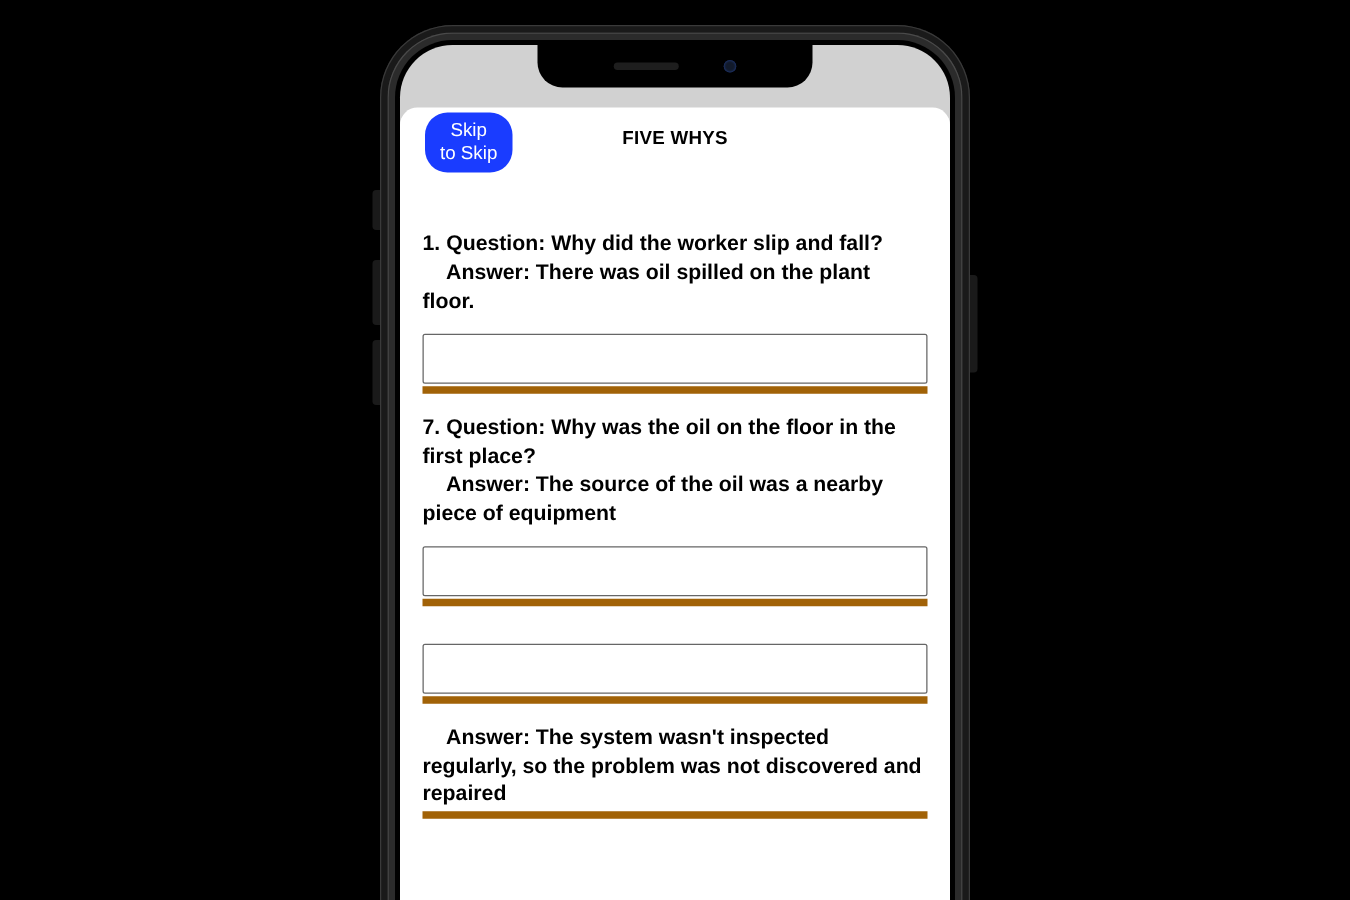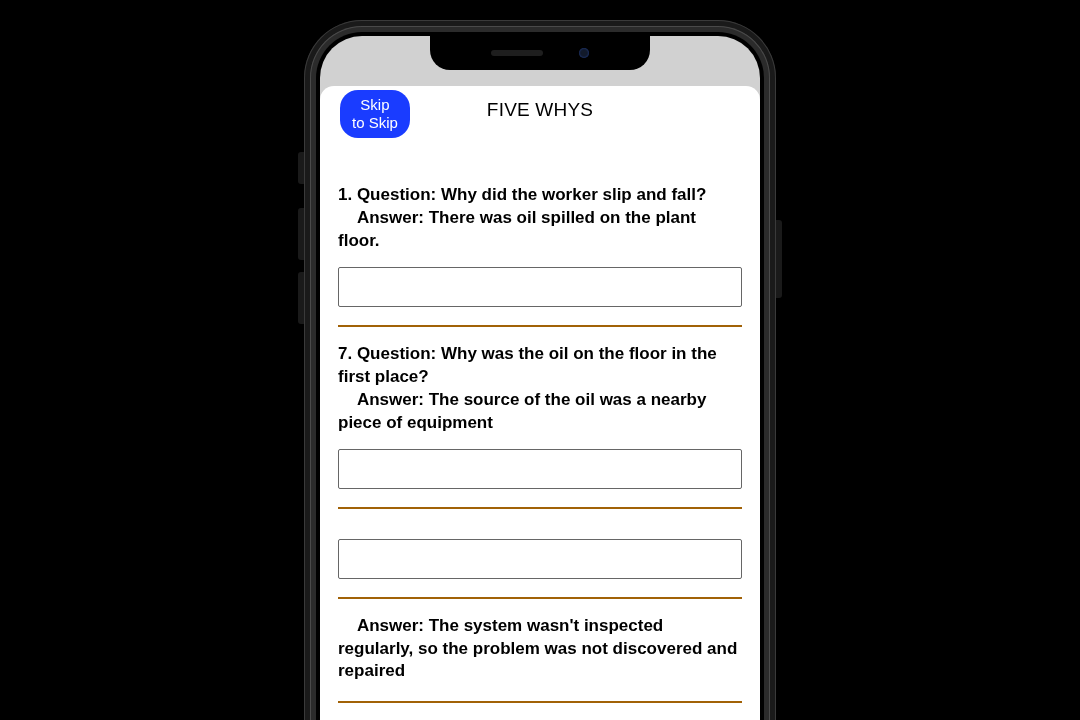--- a/index.html
+++ b/index.html
@@ -160,31 +160,31 @@
     border-radius: 18px;
     padding: 6px 12px;
     font-size: 15px;
     font-weight: 500;
     line-height: 1.2;
     text-align:center;
     cursor:pointer;
     margin-left:12px;
   }
   .title{
-    font-size: 19px;
-    font-weight: 400;
+    font-size: 15px;
+    font-weight: 700;
     letter-spacing: 0.2px;
   }
 
   .form-scroll{
     padding: 14px 18px 0 18px;
   }
   .q-block{
-    border-bottom: 2px solid #a16207;
-    padding: 16px 0 18px 0;
+    border-bottom: 6px solid #a16207;
+    padding: 16px 0 2px 0;
   }
   .q-block:first-child{ padding-top: 36px; }
   .q-text, .a-text{
     font-size: 17px;
     font-weight: 600;
     color:#000;
     line-height: 1.35;
   }
   .a-text{
     font-weight: 600;

